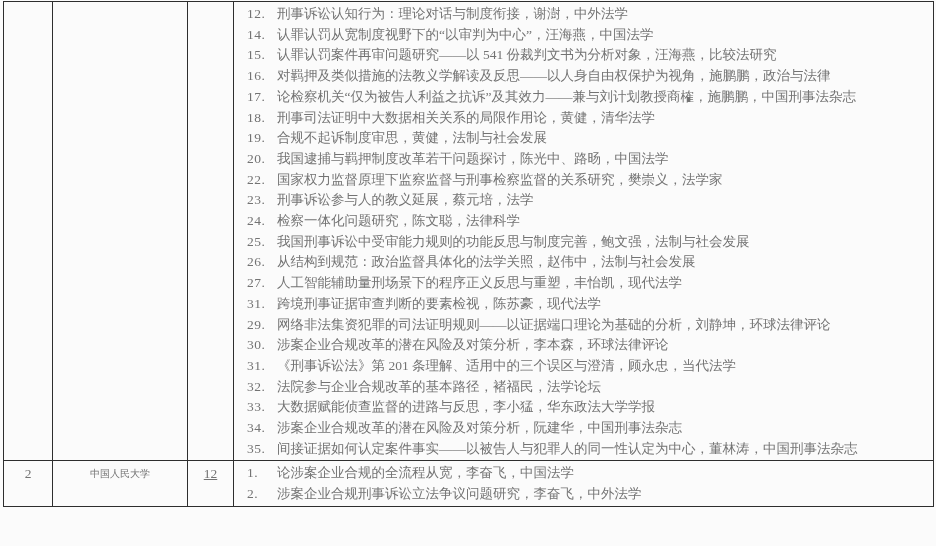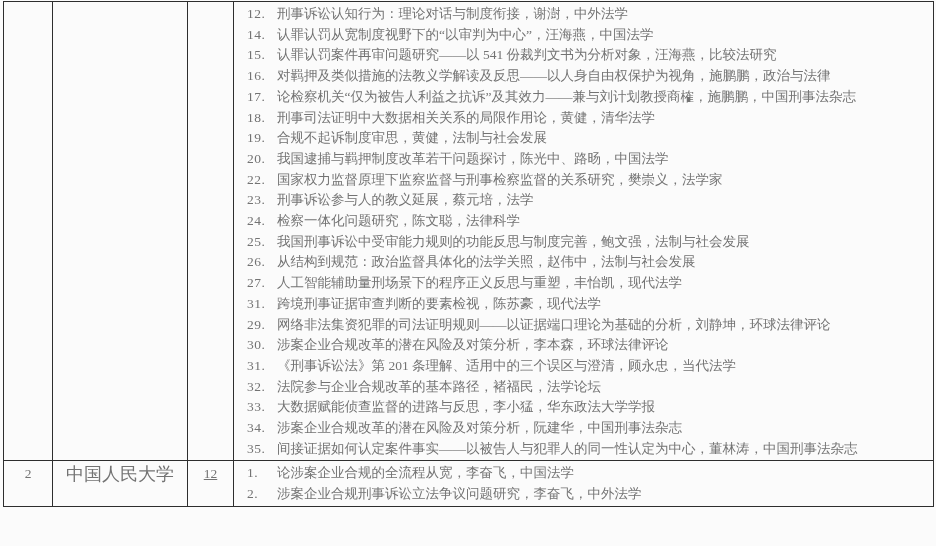--- a/index.html
+++ b/index.html
@@ -27,21 +27,21 @@
   .c-rank{
     width:49px;min-width:49px;
     border-right:1px solid #2e2e2e;
     text-align:center;padding-top:3px;
     font-size:13.5px;line-height:20.7px;
   }
   .c-inst{
     width:135px;min-width:135px;
     border-right:1px solid #2e2e2e;
     text-align:center;padding-top:3px;
-    font-size:18px;line-height:20.7px;
+    font-size:10px;line-height:20.7px;
   }
   .c-count{
     width:46px;min-width:46px;
     border-right:1px solid #2e2e2e;
     text-align:center;padding-top:3px;
     font-size:13.5px;line-height:20.7px;text-decoration:underline;
   }
   .c-articles{
     flex:1;
     padding:2px 6px 1px 0;

